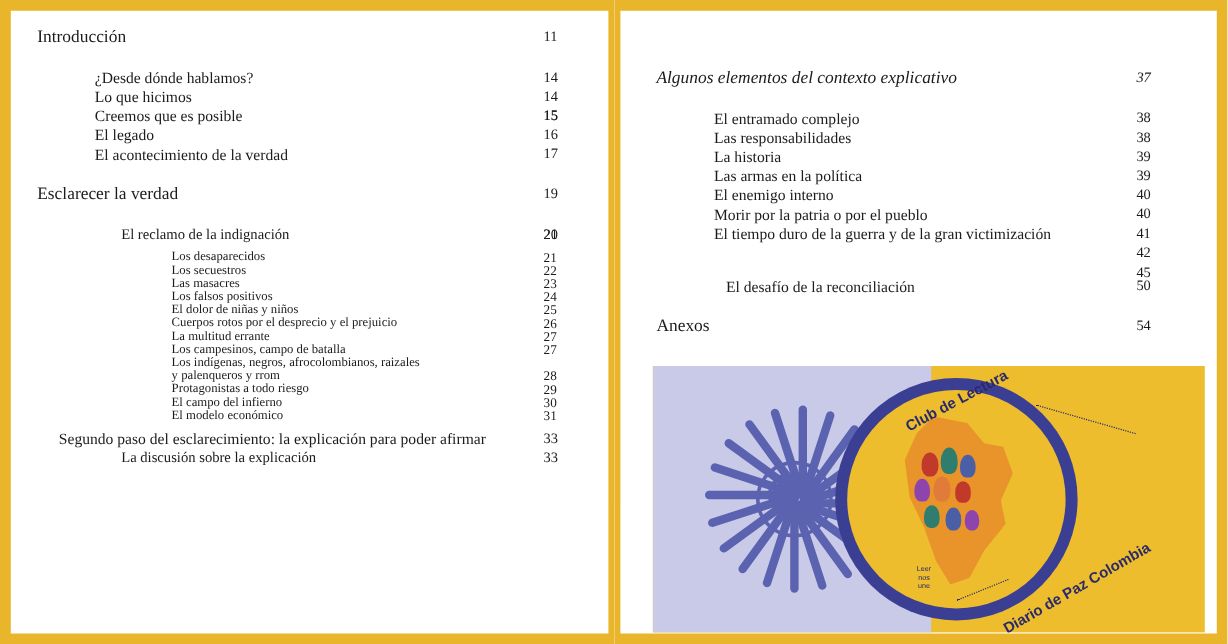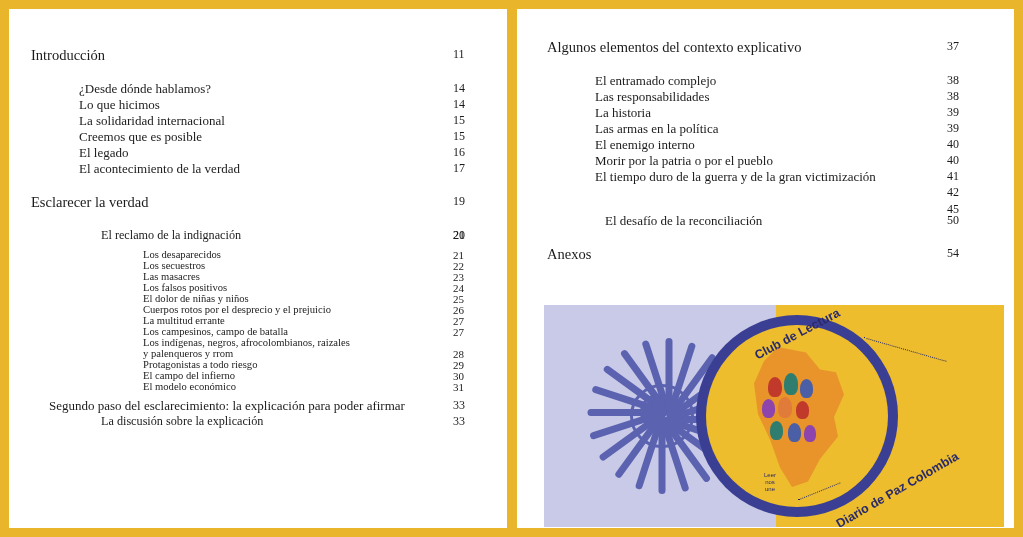--- a/index.html
+++ b/index.html
@@ -218,37 +218,36 @@
   }
 </style>
 </head>
 <body>
 
 <div class="spread">
 
   <div class="page page-left">
     <div class="toc">
 
-      <div class="entry lvl0" style="margin-top:28px;">
+      <div class="entry lvl0" style="margin-top:4px;">
         <span class="label">Introducción</span>
         <span class="page-num num-left">11</span>
       </div>
 
       <div class="spacer-lg"></div>
 
       <div class="entry lvl1">
         <span class="label">¿Desde dónde hablamos?</span>
         <span class="page-num num-left">14</span>
       </div>
       <div class="entry lvl1">
         <span class="label">Lo que hicimos</span>
         <span class="page-num num-left">14</span>
       </div>
       <div class="entry lvl1">
-        <span class="label">La solidaridad internacional</span>
         <span class="page-num num-left">15</span>
       </div>
       <div class="entry lvl1">
         <span class="label">Creemos que es posible</span>
         <span class="page-num num-left">15</span>
       </div>
       <div class="entry lvl1">
         <span class="label">El legado</span>
         <span class="page-num num-left">16</span>
       </div>
@@ -339,21 +338,21 @@
         <span class="label">La discusión sobre la explicación</span>
         <span class="page-num num-left">33</span>
       </div>
 
     </div>
   </div>
 
   <div class="page page-right">
     <div class="toc" style="padding-left:30px;">
 
-      <div class="entry rlvl0" style="margin-top:20px;">
+      <div class="entry rlvl0" style="margin-top:38px;font-style:italic;">
         <span class="label">Algunos elementos del contexto explicativo</span>
         <span class="page-num num-right">37</span>
       </div>
 
       <div class="spacer-lg"></div>
 
       <div class="entry rlvl1">
         <span class="label">El entramado complejo</span>
         <span class="page-num num-right">38</span>
       </div>

